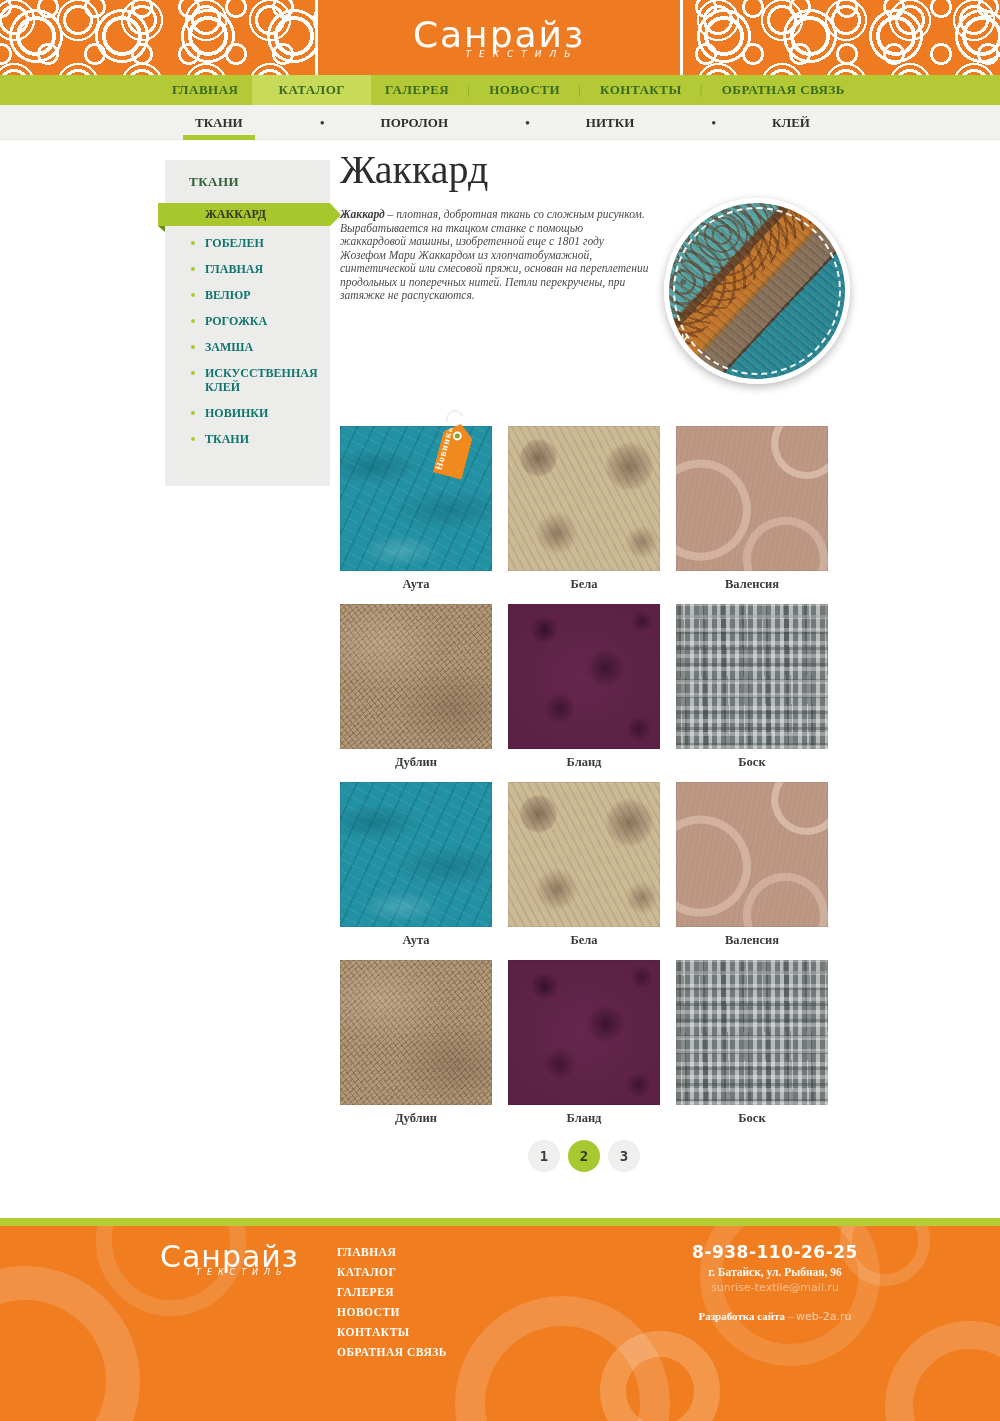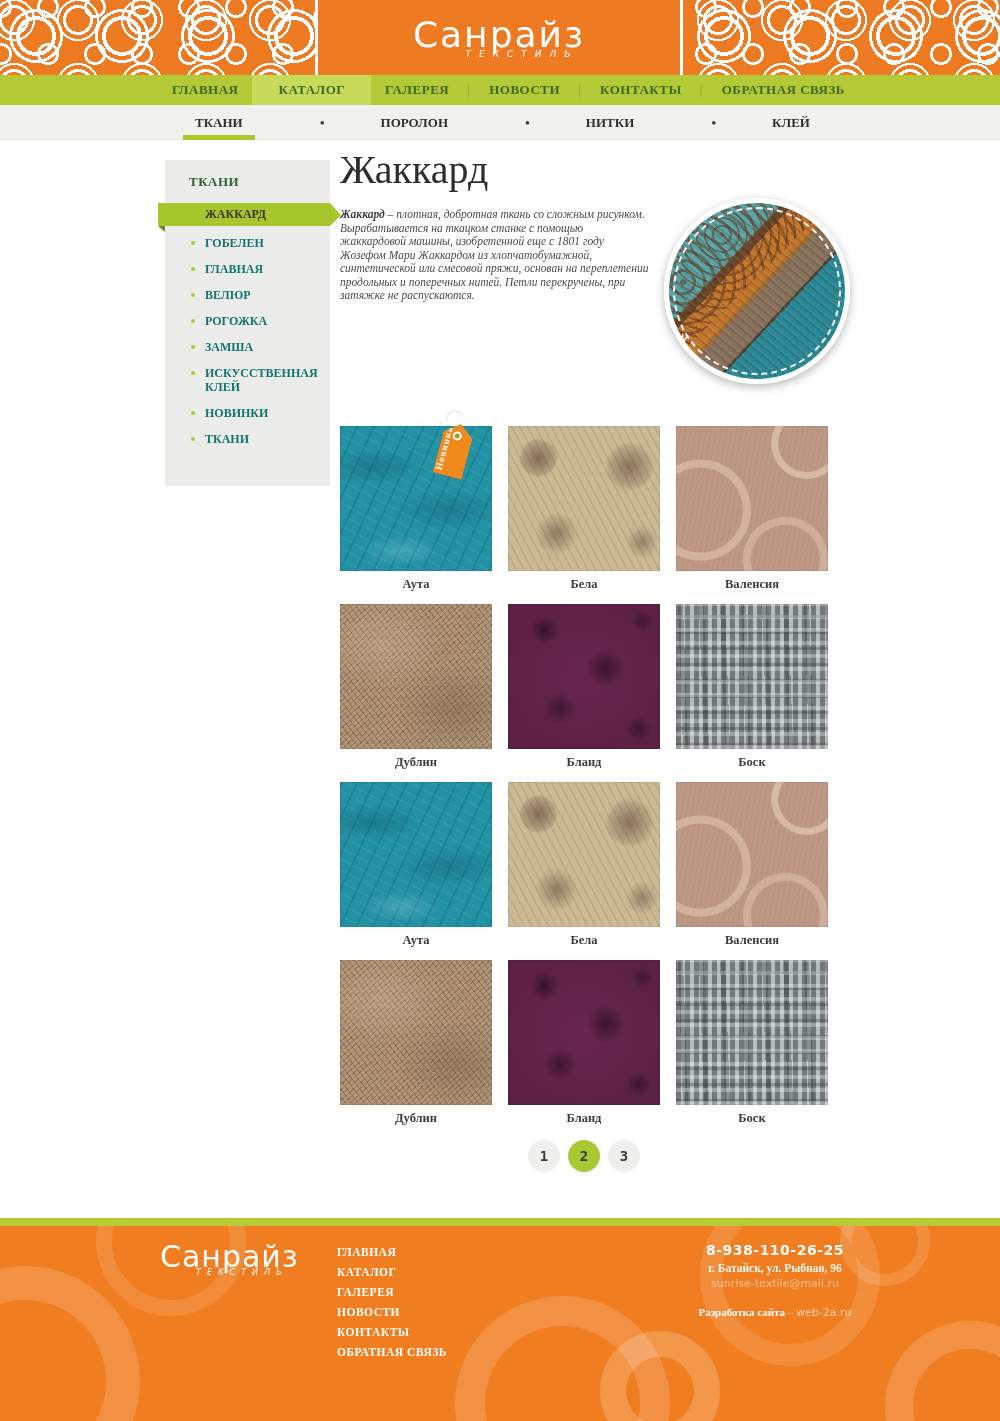--- a/index.html
+++ b/index.html
@@ -257,21 +257,21 @@
   .footer-logo .logo-name { font-size:30px; line-height:30px; letter-spacing:1px; }
   .footer-logo .logo-tagline { font-size:8px; letter-spacing:6px; padding-left:36px; }
 
   .footer-links { position:absolute; left:337px; top:20px; list-style:none; }
   .footer-link {
     font-size:11.5px; font-weight:bold; color:#fff; letter-spacing:.5px;
     margin-bottom:8px; line-height:12px; cursor:pointer; white-space:nowrap;
   }
 
   .footer-contact { position:absolute; left:640px; top:16px; width:270px; text-align:center; color:#fff; }
-  .footer-phone { font-family:"DejaVu Sans","Liberation Sans",sans-serif; font-size:14px; font-weight:bold; letter-spacing:.5px; }
+  .footer-phone { font-family:"DejaVu Sans","Liberation Sans",sans-serif; font-size:17px; font-weight:bold; letter-spacing:.5px; }
   .footer-address { font-size:11.5px; font-weight:bold; margin-top:4px; color:rgba(255,255,255,.95); }
   .footer-email { font-family:"DejaVu Sans","Liberation Sans",sans-serif; font-size:11px; margin-top:3px; color:rgba(255,255,255,.5); cursor:pointer; }
   .footer-dev { margin-top:16px; font-size:11px; }
   .footer-dev .dev-prefix { font-weight:bold; color:#fff; }
   .footer-dev .dev-sep { color:rgba(255,255,255,.7); }
   .footer-dev .dev-link { font-family:"DejaVu Sans","Liberation Sans",sans-serif; color:rgba(255,255,255,.65); cursor:pointer;margin-top:16px; }
 </style>
 </head>
 <body>
 

